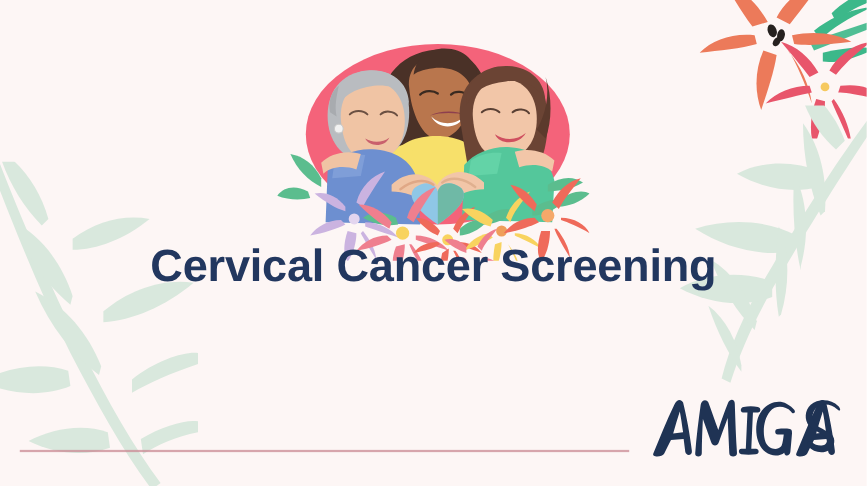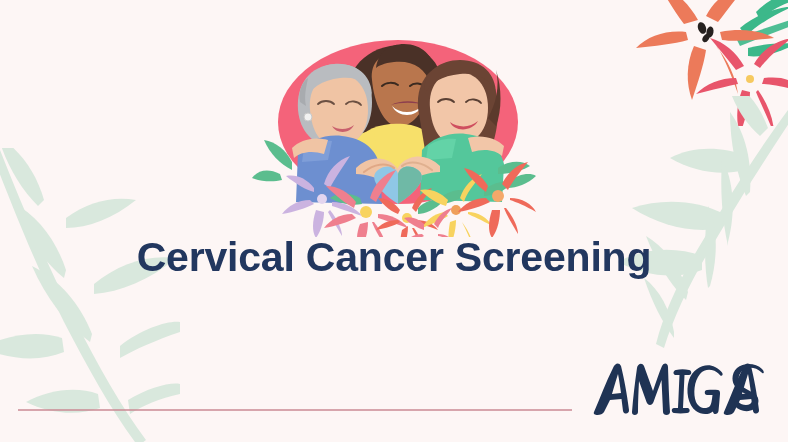--- a/index.html
+++ b/index.html
@@ -43,21 +43,21 @@
     top: 22px;
     width: 284px;
     height: 215px;
   }
   .illustration svg { display: block; width: 100%; height: 100%; }
 
   
   .title {
     position: absolute;
     left: 0;
-    top: 234px;
+    top: 218px;
     width: 788px;
     text-align: center;
     font-size: 41px;
     font-weight: bold;
     letter-spacing: -0.2px;
     color: #22375f;
     line-height: 1.15;
   }
 
   

